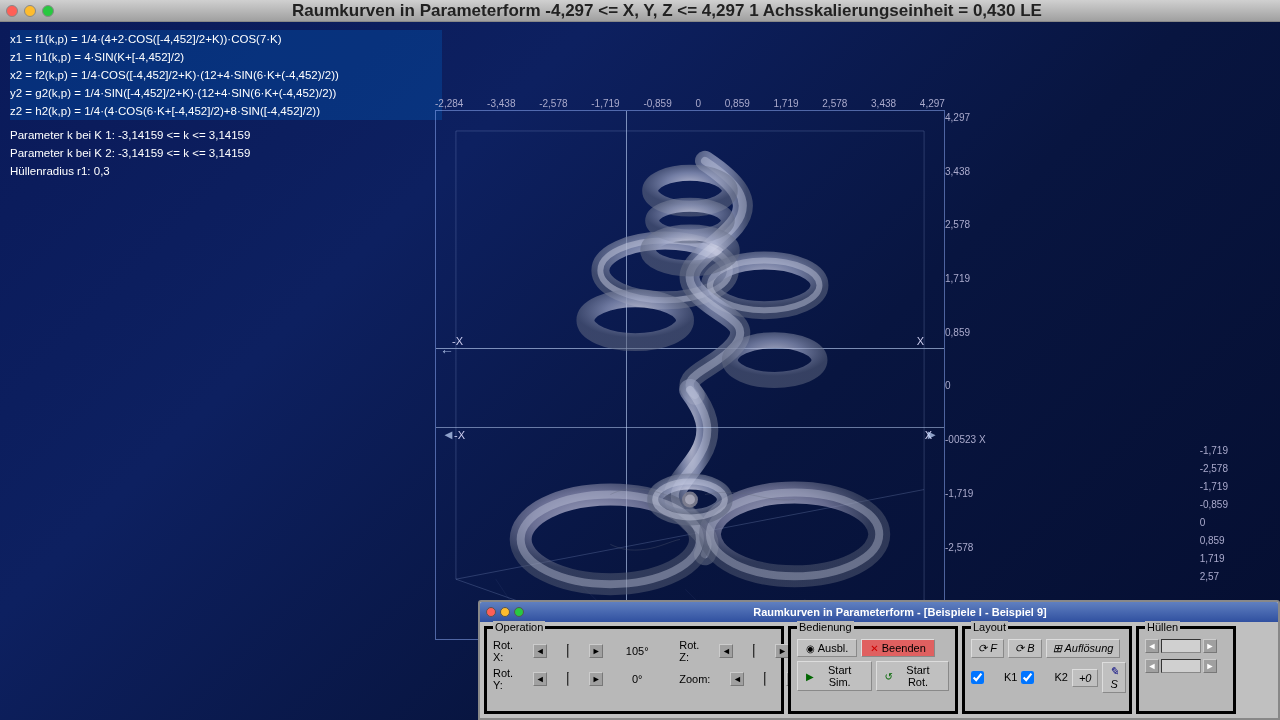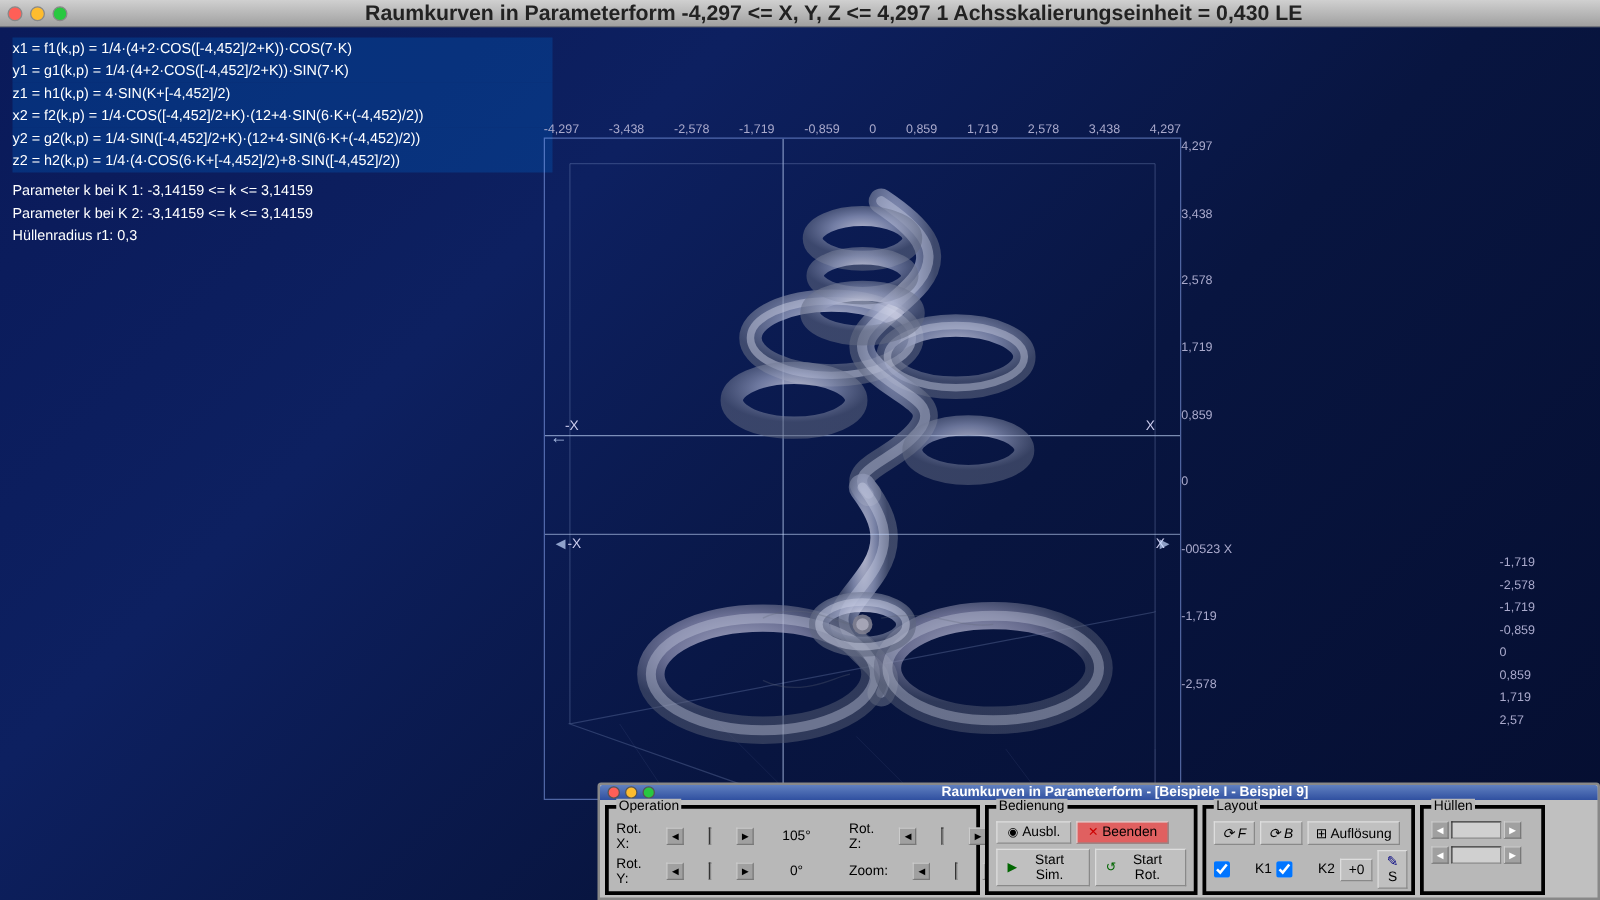--- a/index.html
+++ b/index.html
@@ -136,21 +136,21 @@
       width: 100%;
       height: 100%;
     }
 
     
     #control-panel {
       position: absolute;
       bottom: 0;
       left: 478px;
       width: 802px;
-      height: 94px;
+      height: 120px;
       background: #c0c0c0;
       border: 2px solid #888;
       border-radius: 3px 3px 0 0;
       display: flex;
       flex-direction: column;
     }
     #control-title-bar {
       height: 20px;
       background: linear-gradient(to bottom, #6080c0, #3050a0);
       display: flex;
@@ -242,20 +242,21 @@
     #layout-section { width: 170px; }
     #layout-rows { margin-top: 8px; display: flex; flex-direction: column; gap: 4px; }
     .layout-row { display: flex; align-items: center; gap: 4px; font-size: 11px; color: #000; }
     .big-btn {
       background: #c0c0c0;
       border: 1px outset #ddd;
       padding: 2px 6px;
       font-size: 11px;
       cursor: pointer;
       color: #000;
+      font-style: italic;
     }
     .checkbox-row { display: flex; align-items: flex-start; gap: 20px; }
     
     #hullen-section { width: 100px; }
     #hullen-rows { margin-top: 8px; display: flex; flex-direction: column; gap: 6px; }
     .hullen-row { display: flex; align-items: center; gap: 2px; }
 
     
     #outer-right-nums {
       position: absolute;
@@ -287,33 +288,32 @@
   <span class="window-btn btn-red"></span>
   <span class="window-btn btn-yellow"></span>
   <span class="window-btn btn-green"></span>
   <span id="title-text">Raumkurven in Parameterform  -4,297 &lt;= X, Y, Z &lt;= 4,297   1 Achsskalierungseinheit = 0,430 LE</span>
 </div>
 
 <div id="main-area">
 
   <div id="left-panel">
     <div class="eq-line highlight">x1 = f1(k,p) = 1/4·(4+2·COS([-4,452]/2+K))·COS(7·K)</div>
-    <div class="eq-line highlight">y1 = g1(k,p) = 1/4·(4+2·COS([-4,452]/2+K))·SIN(7·K)</div>
     <div class="eq-line highlight">z1 = h1(k,p) = 4·SIN(K+[-4,452]/2)</div>
     <div class="eq-line highlight">x2 = f2(k,p) = 1/4·COS([-4,452]/2+K)·(12+4·SIN(6·K+(-4,452)/2))</div>
     <div class="eq-line highlight">y2 = g2(k,p) = 1/4·SIN([-4,452]/2+K)·(12+4·SIN(6·K+(-4,452)/2))</div>
     <div class="eq-line highlight">z2 = h2(k,p) = 1/4·(4·COS(6·K+[-4,452]/2)+8·SIN([-4,452]/2))</div>
     <div class="separator"></div>
     <div class="param-line">Parameter k bei K 1: -3,14159 &lt;= k &lt;= 3,14159</div>
     <div class="param-line">Parameter k bei K 2: -3,14159 &lt;= k &lt;= 3,14159</div>
     <div class="param-line">Hüllenradius r1: 0,3</div>
   </div>
 
   <div id="top-nums">
-    <span>-4,297</span>
+    <span>-2,284</span>
     <span>-3,438</span>
     <span>-2,578</span>
     <span>-1,719</span>
     <span>-0,859</span>
     <span>0</span>
     <span>0,859</span>
     <span>1,719</span>
     <span>2,578</span>
     <span>3,438</span>
     <span>4,297</span>

